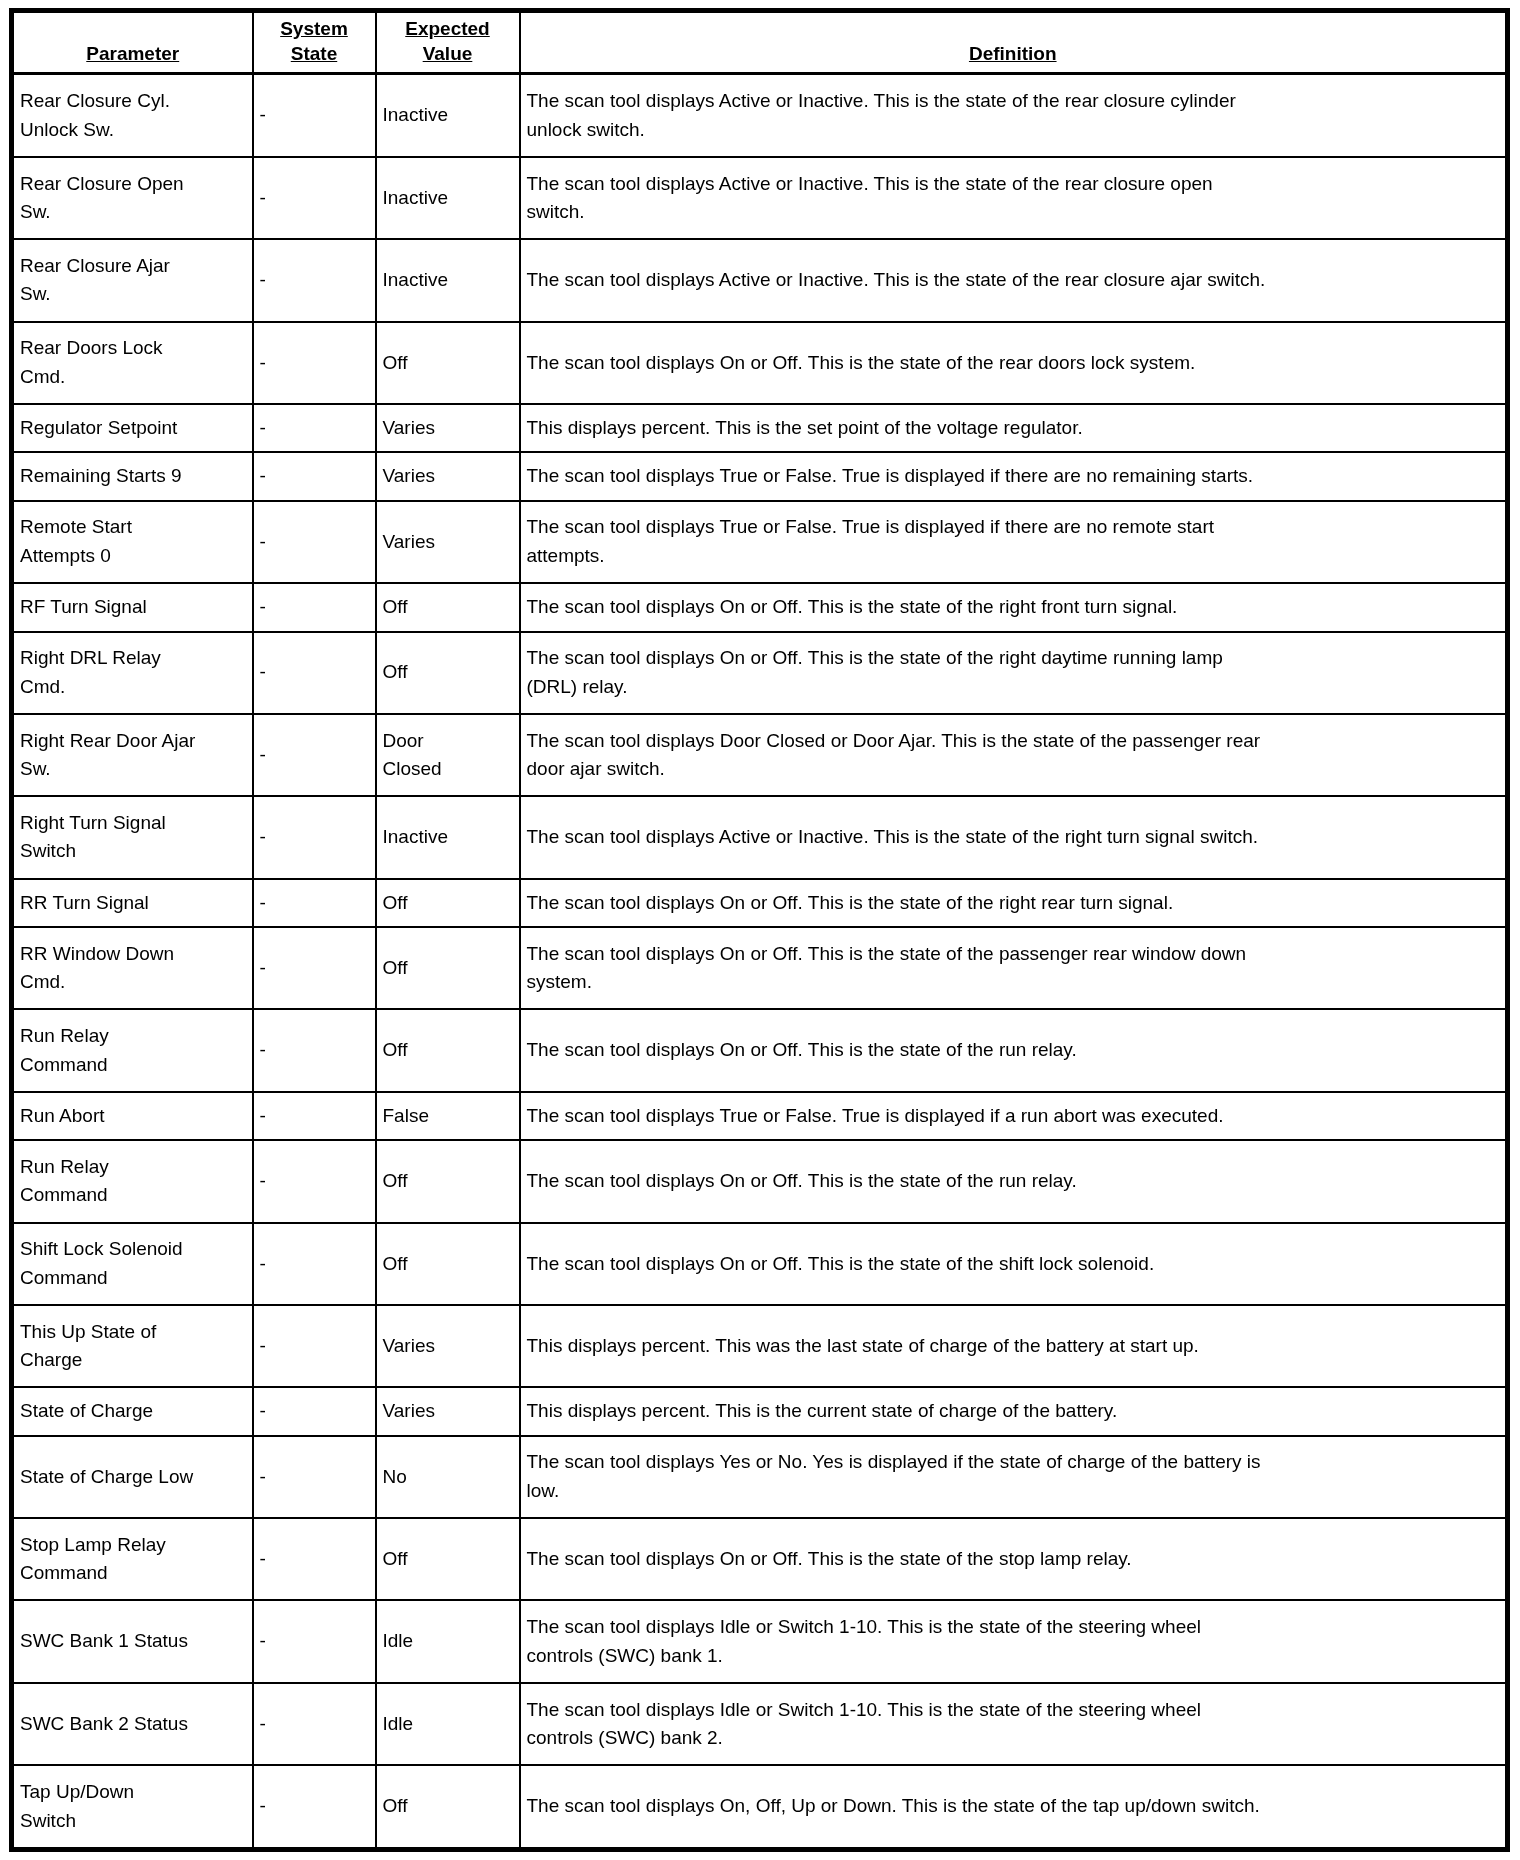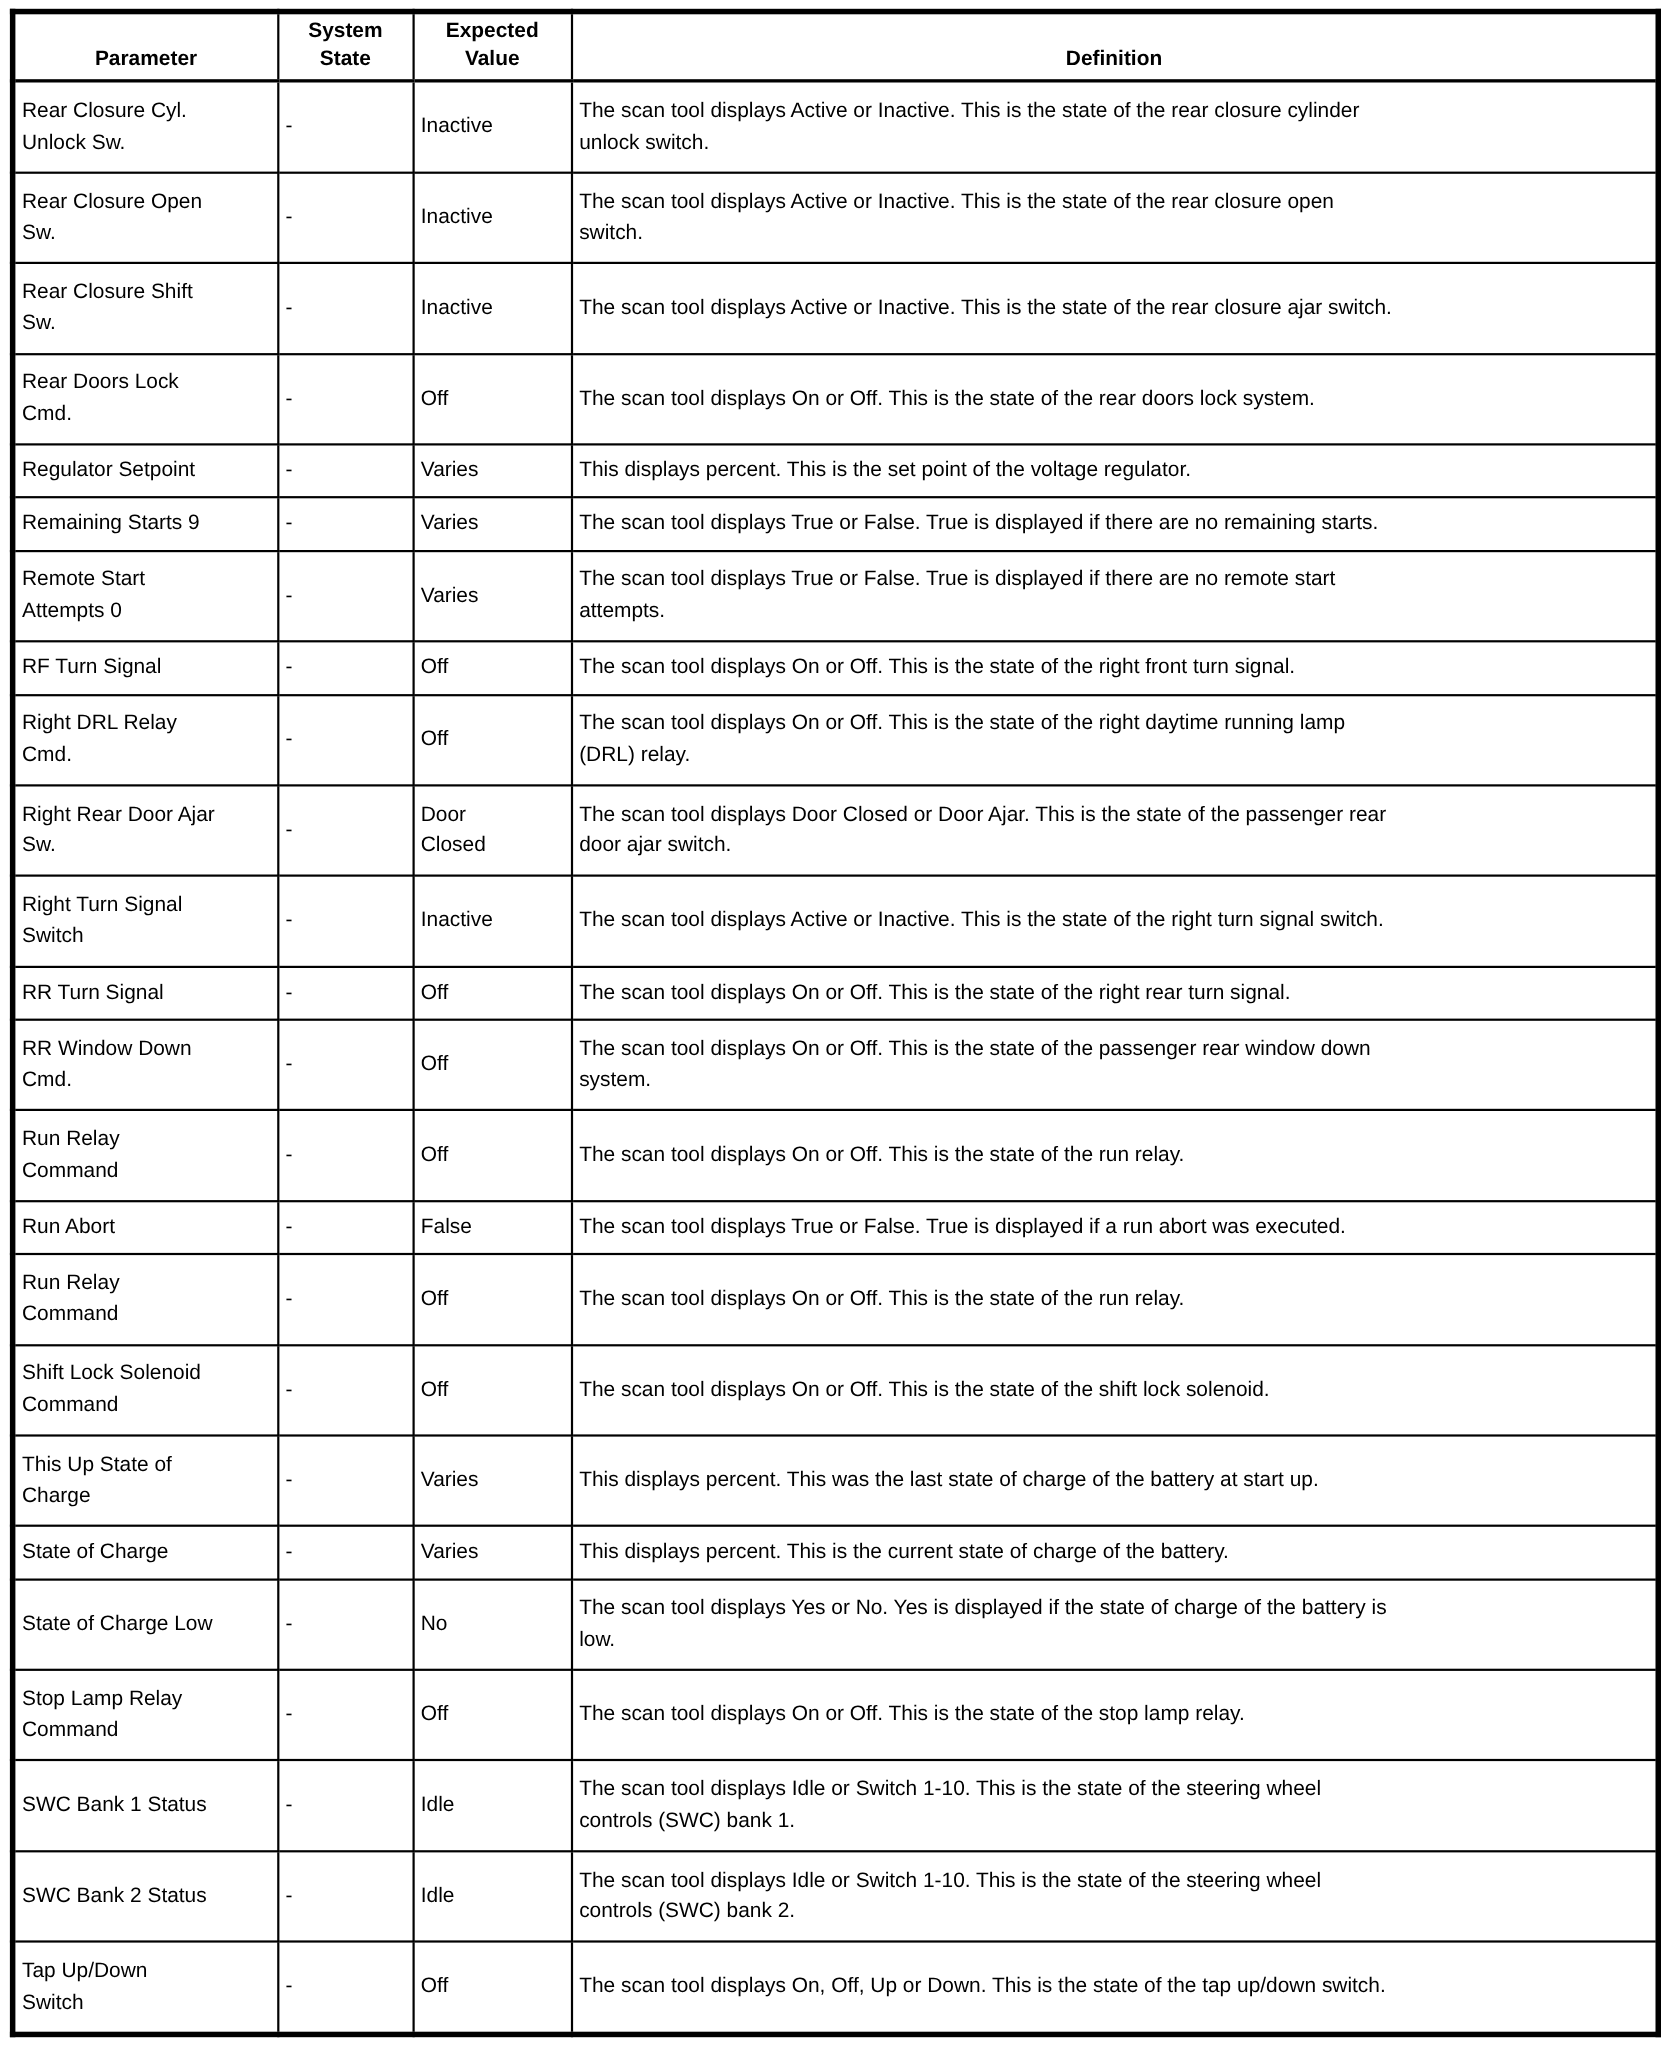--- a/index.html
+++ b/index.html
@@ -36,20 +36,21 @@
     overflow: hidden;
   }
   table.params thead th {
     font-weight: bold;
     text-align: center;
     vertical-align: middle;
     line-height: 1.3;
     padding: 4px 4px 6px 4px;
     border-bottom: 3px solid #000000;
     white-space: pre-line;
+    text-decoration: underline;
   }
   table.params thead th.valign-bottom {
     vertical-align: bottom;
     text-align: center;
   }
   col.c-parameter { width: 241px; }
   col.c-state     { width: 123px; }
   col.c-expected  { width: 144px; }
   col.c-definition { width: auto; }
 </style>
@@ -87,21 +88,21 @@
   <tr>
     <td>Rear Closure Open
 Sw.</td>
     <td>-</td>
     <td>Inactive</td>
     <td>The scan tool displays Active or Inactive. This is the state of the rear closure open
 switch.</td>
   </tr>
 
   <tr>
-    <td>Rear Closure Shift
+    <td>Rear Closure Ajar
 Sw.</td>
     <td>-</td>
     <td>Inactive</td>
     <td>The scan tool displays Active or Inactive. This is the state of the rear closure ajar switch.</td>
   </tr>
 
   <tr>
     <td>Rear Doors Lock
 Cmd.</td>
     <td>-</td>

